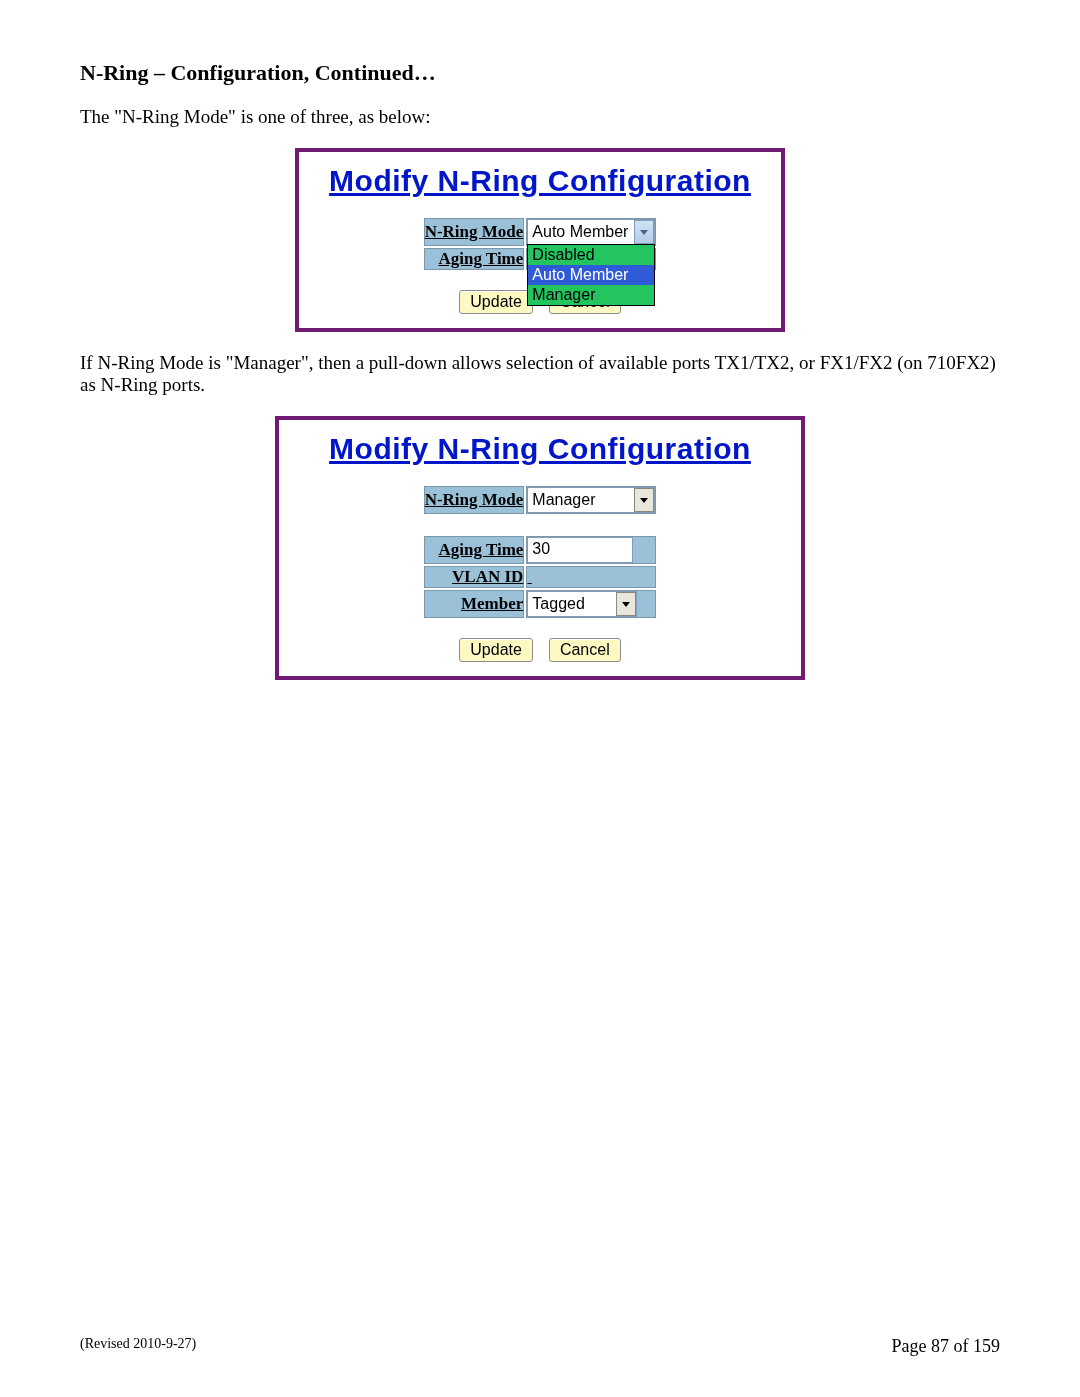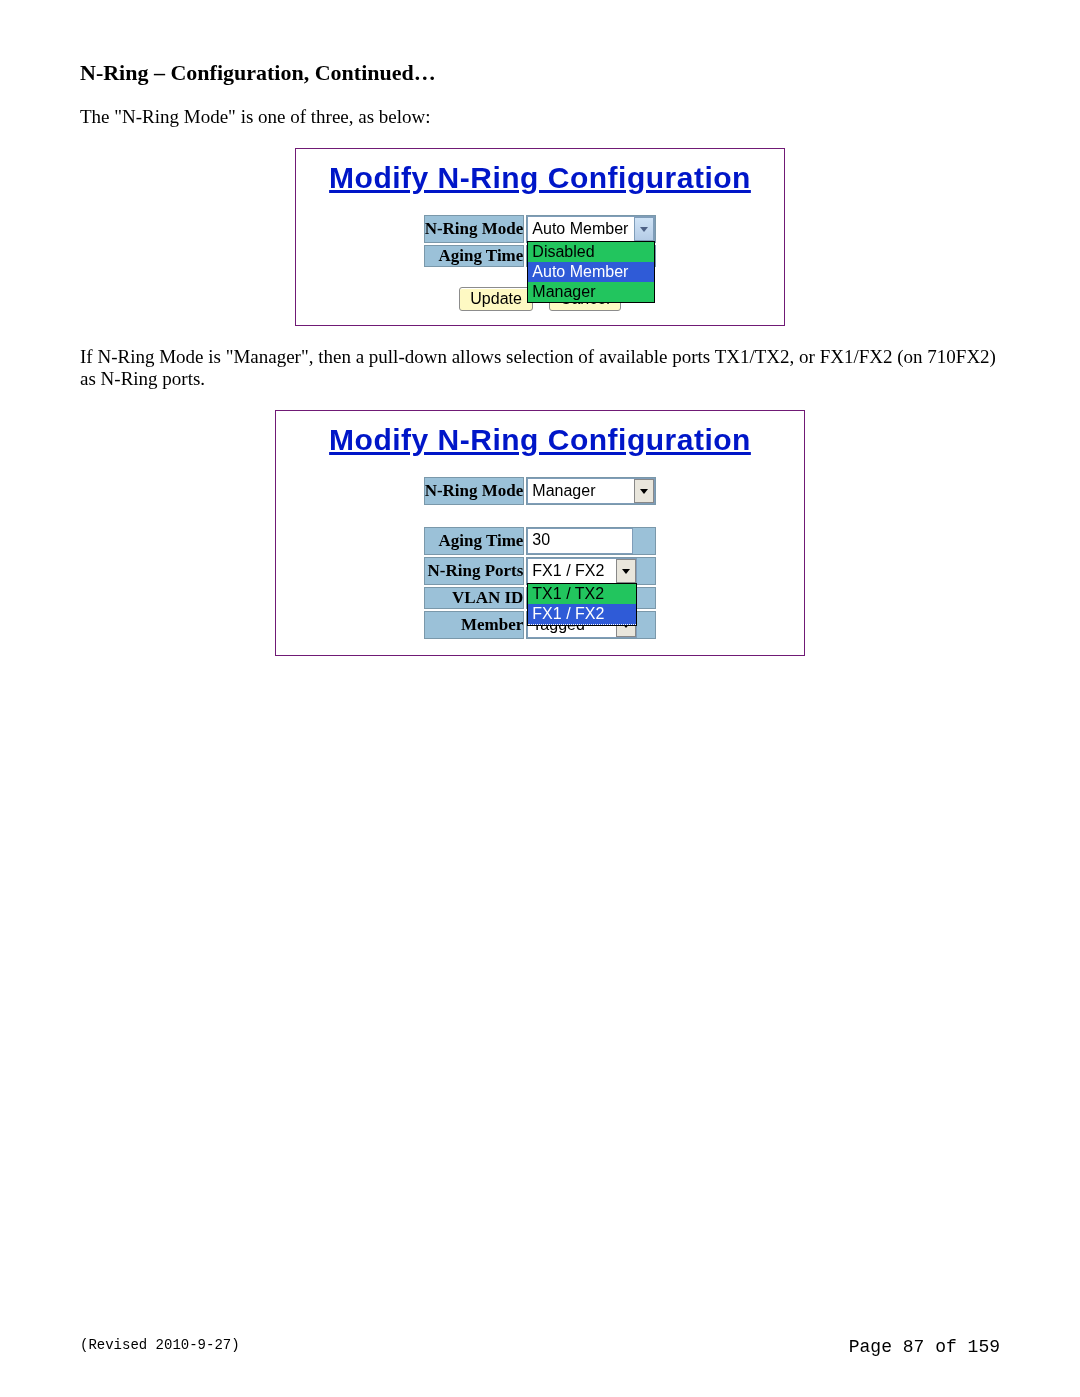--- a/index.html
+++ b/index.html
@@ -14,21 +14,21 @@
   .section-title {
     font-weight: bold;
     font-size: 22px;
     margin-bottom: 20px;
   }
   .body-text {
     font-size: 19px;
     margin: 15px 0 20px 0;
   }
   .config-box {
-    border: 1px solid #701a75;
+    border: 4px solid #701a75;
     margin: 0 auto 20px auto;
     background: #fff;
     padding: 10px 14px 14px 14px;
     box-sizing: border-box;
   }
   .box1 { width: 490px; }
   .box2 { width: 530px; }
   .config-title {
     color: #0016c8;
     font-family: Arial, Helvetica, sans-serif;
@@ -39,20 +39,21 @@
     margin: 2px 0 18px 0;
     letter-spacing: 0.5px;
   }
   .form-table {
     margin: 0 auto;
     border-collapse: separate;
     border-spacing: 2px;
   }
   .form-table td {
     padding: 0;
+    text-decoration: underline;
   }
   .label-cell {
     background: #9bc1d8;
     font-family: "Times New Roman", serif;
     font-weight: bold;
     font-size: 17px;
     text-align: right;
     padding: 6px 10px 6px 14px;
     border: 1px solid #7a98aa;
     white-space: nowrap;
@@ -146,21 +147,21 @@
     padding-left: 2px;
   }
   .footer {
     position: absolute;
     bottom: 40px;
     left: 80px;
     right: 80px;
     display: flex;
     justify-content: space-between;
     font-size: 14px;
-    font-family: Liberation Mono, monospace;
+    font-family: Liberation Serif, serif;
   }
   .footer .page { font-size: 18px; }
 </style>
 </head>
 <body>
 
 <div class="section-title">N-Ring – Configuration, Continued…</div>
 
 <div class="body-text">The "N-Ring Mode" is one of three, as below:</div>
 
@@ -217,49 +218,38 @@
           <td></td>
           <td></td>
         </tr>
     <tr>
       <td class="label-cell">Aging Time</td>
       <td class="input-cell">
         <span class="text-input">30</span>
       </td>
     </tr>
     <tr>
-      <td class="label-cell">N-Ring Ports</td>
-      <td class="input-cell" style="position:relative;">
-        <span class="combo">
-          <span class="combo-text" style="min-width:78px;">FX1 / FX2</span>
-          <span class="combo-arrow-xp">
-                <span class="tri tri-dark"></span>
-              </span>
-          <div class="drop-list">
-            <div class="opt">TX1 / TX2</div>
-            <div class="opt sel" style="border-bottom:1px dotted #fff;">FX1 / FX2</div>
-          </div>
-        </span>
-      </td>
-    </tr>
-    <tr>
       <td class="label-cell">VLAN ID</td>
       <td class="input-cell"><span>&nbsp;</span></td>
     </tr>
     <tr>
       <td class="label-cell">Member</td>
       <td class="input-cell">
         <span class="combo">
           <span class="combo-text" style="min-width:78px;">Tagged</span>
           <span class="combo-arrow-xp">
                 <span class="tri tri-dark"></span>
               </span>
         </span>
       </td>
     </tr>
   </tbody>
     </table>
+  <div class="btn-row">
+    <span class="btn">Update</span>
+    <span class="btn">Cancel</span>
+  </div>
 </div>
 
 <div class="footer">
   <span>(Revised 2010-9-27)</span>
   <span class="page">Page 87 of 159</span>
 </div>
 
 </body></html>

